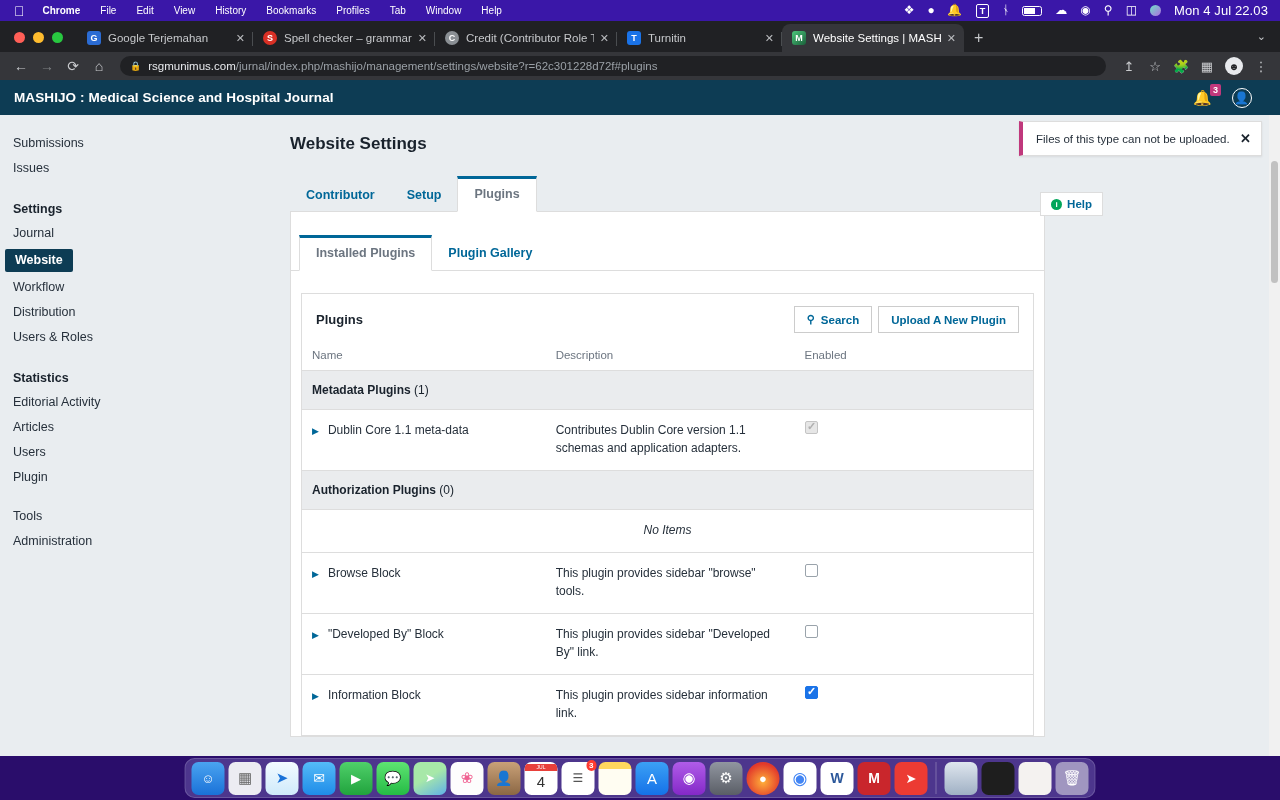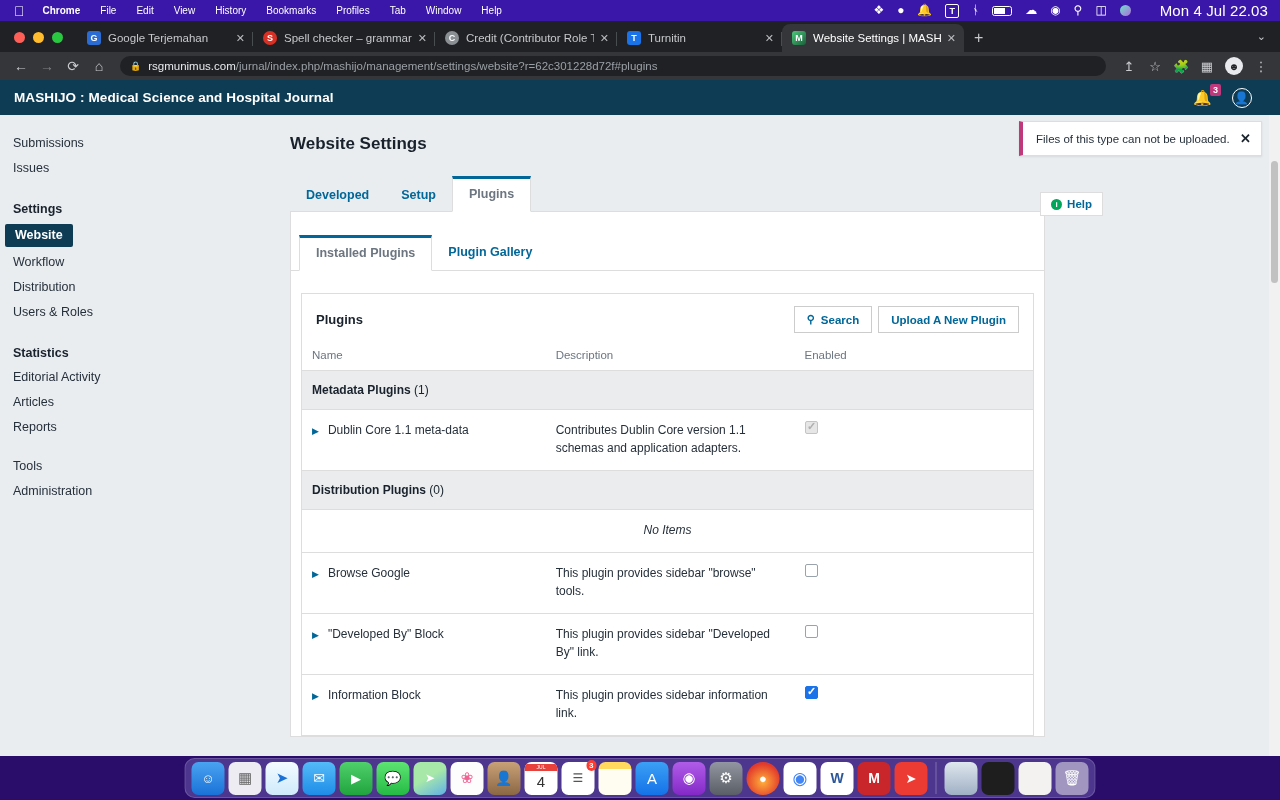--- a/index.html
+++ b/index.html
@@ -17,21 +17,21 @@
     background: #3a17a8;
     display: flex; align-items: center;
     color: #fff; font-size: 12px;
   }
   .mb-left { display: flex; align-items: center; gap: 0; padding-left: 12px; }
   .mb-left .mb-item { padding: 0 10px; font-size: 10px; line-height: 21px; }
   .mb-left .mb-item.bold { font-weight: bold; }
   .apple-logo { font-size: 14px; padding: 0 8px 0 2px; line-height: 20px; }
   .mb-right { margin-left: auto; display: flex; align-items: center; gap: 13px; padding-right: 12px; }
   .mb-right .tray-ico { font-size: 12px; line-height: 21px; display:inline-block; }
-  .mb-clock { font-size: 15px; letter-spacing: 0.1px; margin-left: 16px; }
+  .mb-clock { font-size: 13px; letter-spacing: 0.1px; }
 
   
   .chrome-tabstrip {
     position: absolute; top: 21px; left: 0; width: 1280px; height: 31px;
     background: #202124;
     display: flex; align-items: flex-end;
   }
   .traffic { display: flex; align-items: center; gap: 8px; padding: 0 14px 9px 14px; }
   .tl { width: 11px; height: 11px; border-radius: 50%; }
   .tl.r { background: #ff5f57; } .tl.y { background: #febc2e; } .tl.g { background: #28c840; }
@@ -134,21 +134,21 @@
     background: #fff; color: #6c7580;
     border: 1px solid #ddd; border-bottom: 1px solid #fff;
     border-top: 3px solid #006798; padding-top: 8px;
   }
 
   .panel {
     background: #fff; border: 1px solid #ddd; border-top: none;
     width: 755px; min-height: 520px;
   }
 
-  .subtabrow { display: flex; align-items: flex-start; padding: 22px 20px 0 8px; border-bottom: 1px solid #ddd; }
+  .subtabrow { display: flex; align-items: center; padding: 22px 20px 0 8px; border-bottom: 1px solid #ddd; }
   .subtabrow .stb {
     font-size: 12.5px; font-weight: bold; color: #006798;
     padding: 10px 16px; position: relative; top: 1px;
   }
   .subtabrow .stb.active {
     color: #6c7580; background: #fff;
     border: 1px solid #ddd; border-bottom: 1px solid #fff;
     border-top: 3px solid #006798; padding-top: 8px;
   }
 
@@ -366,39 +366,41 @@
       </div>
     </div>
 
     <div class="page-body">
 
       <div class="leftnav">
         <div class="nav-link"><a>Submissions</a></div>
         <div class="nav-link"><a>Issues</a></div>
         <div class="nav-spacer"></div>
         <div class="nav-head">Settings</div>
+        <div class="nav-link"><a>Journal</a></div>
         <div style="padding:3px 0;"><span class="nav-link active">Website</span></div>
         <div class="nav-link"><a>Workflow</a></div>
         <div class="nav-link"><a>Distribution</a></div>
         <div class="nav-link"><a>Users &amp; Roles</a></div>
         <div class="nav-spacer"></div>
         <div class="nav-head">Statistics</div>
         <div class="nav-link"><a>Editorial Activity</a></div>
         <div class="nav-link"><a>Articles</a></div>
-        <div class="nav-link"><a>Reports</a></div>
+        <div class="nav-link"><a>Users</a></div>
+        <div class="nav-link"><a>Plugin</a></div>
         <div class="nav-spacer"></div>
         <div class="nav-link"><a>Tools</a></div>
         <div class="nav-link"><a>Administration</a></div>
       </div>
 
       <div class="main">
         <div class="page-title">Website Settings</div>
 
         <div class="tabrow" style="width:755px;">
-          <div class="tb">Developed</div>
+          <div class="tb">Contributor</div>
           <div class="tb">Setup</div>
           <div class="tb active">Plugins</div>
         </div>
 
         <div class="panel">
 
           <div class="subtabrow">
             <div class="stb active">Installed Plugins</div>
             <div class="stb">Plugin Gallery</div>
           </div>
@@ -438,32 +440,32 @@
                     <span class="caret">▶</span><span>Dublin Core 1.1 meta-data</span>
                   </td>
                   <td class="c-desc">Contributes Dublin Core version 1.1 schemas and application adapters.</td>
                   <td class="c-enabled">
                     <input class="cb" type="checkbox" checked="" disabled="" style="">
                   </td>
                 </tr>
 
                 <tr class="group">
                   <td colspan="3">
-                    <b>Distribution Plugins</b>
+                    <b>Authorization Plugins</b>
                     <span>(0)</span>
                   </td>
                 </tr>
                 <tr>
                   <td colspan="3" class="noitems">No Items</td>
                 </tr>
 
 
                 <tr>
                   <td class="c-name">
-                    <span class="caret">▶</span><span>Browse Google</span>
+                    <span class="caret">▶</span><span>Browse Block</span>
                   </td>
                   <td class="c-desc">This plugin provides sidebar "browse" tools.</td>
                   <td class="c-enabled">
                     <input class="cb" type="checkbox" style="">
                   </td>
                 </tr>
 
                 <tr>
                   <td class="c-name">
                     <span class="caret">▶</span><span>"Developed By" Block</span>

